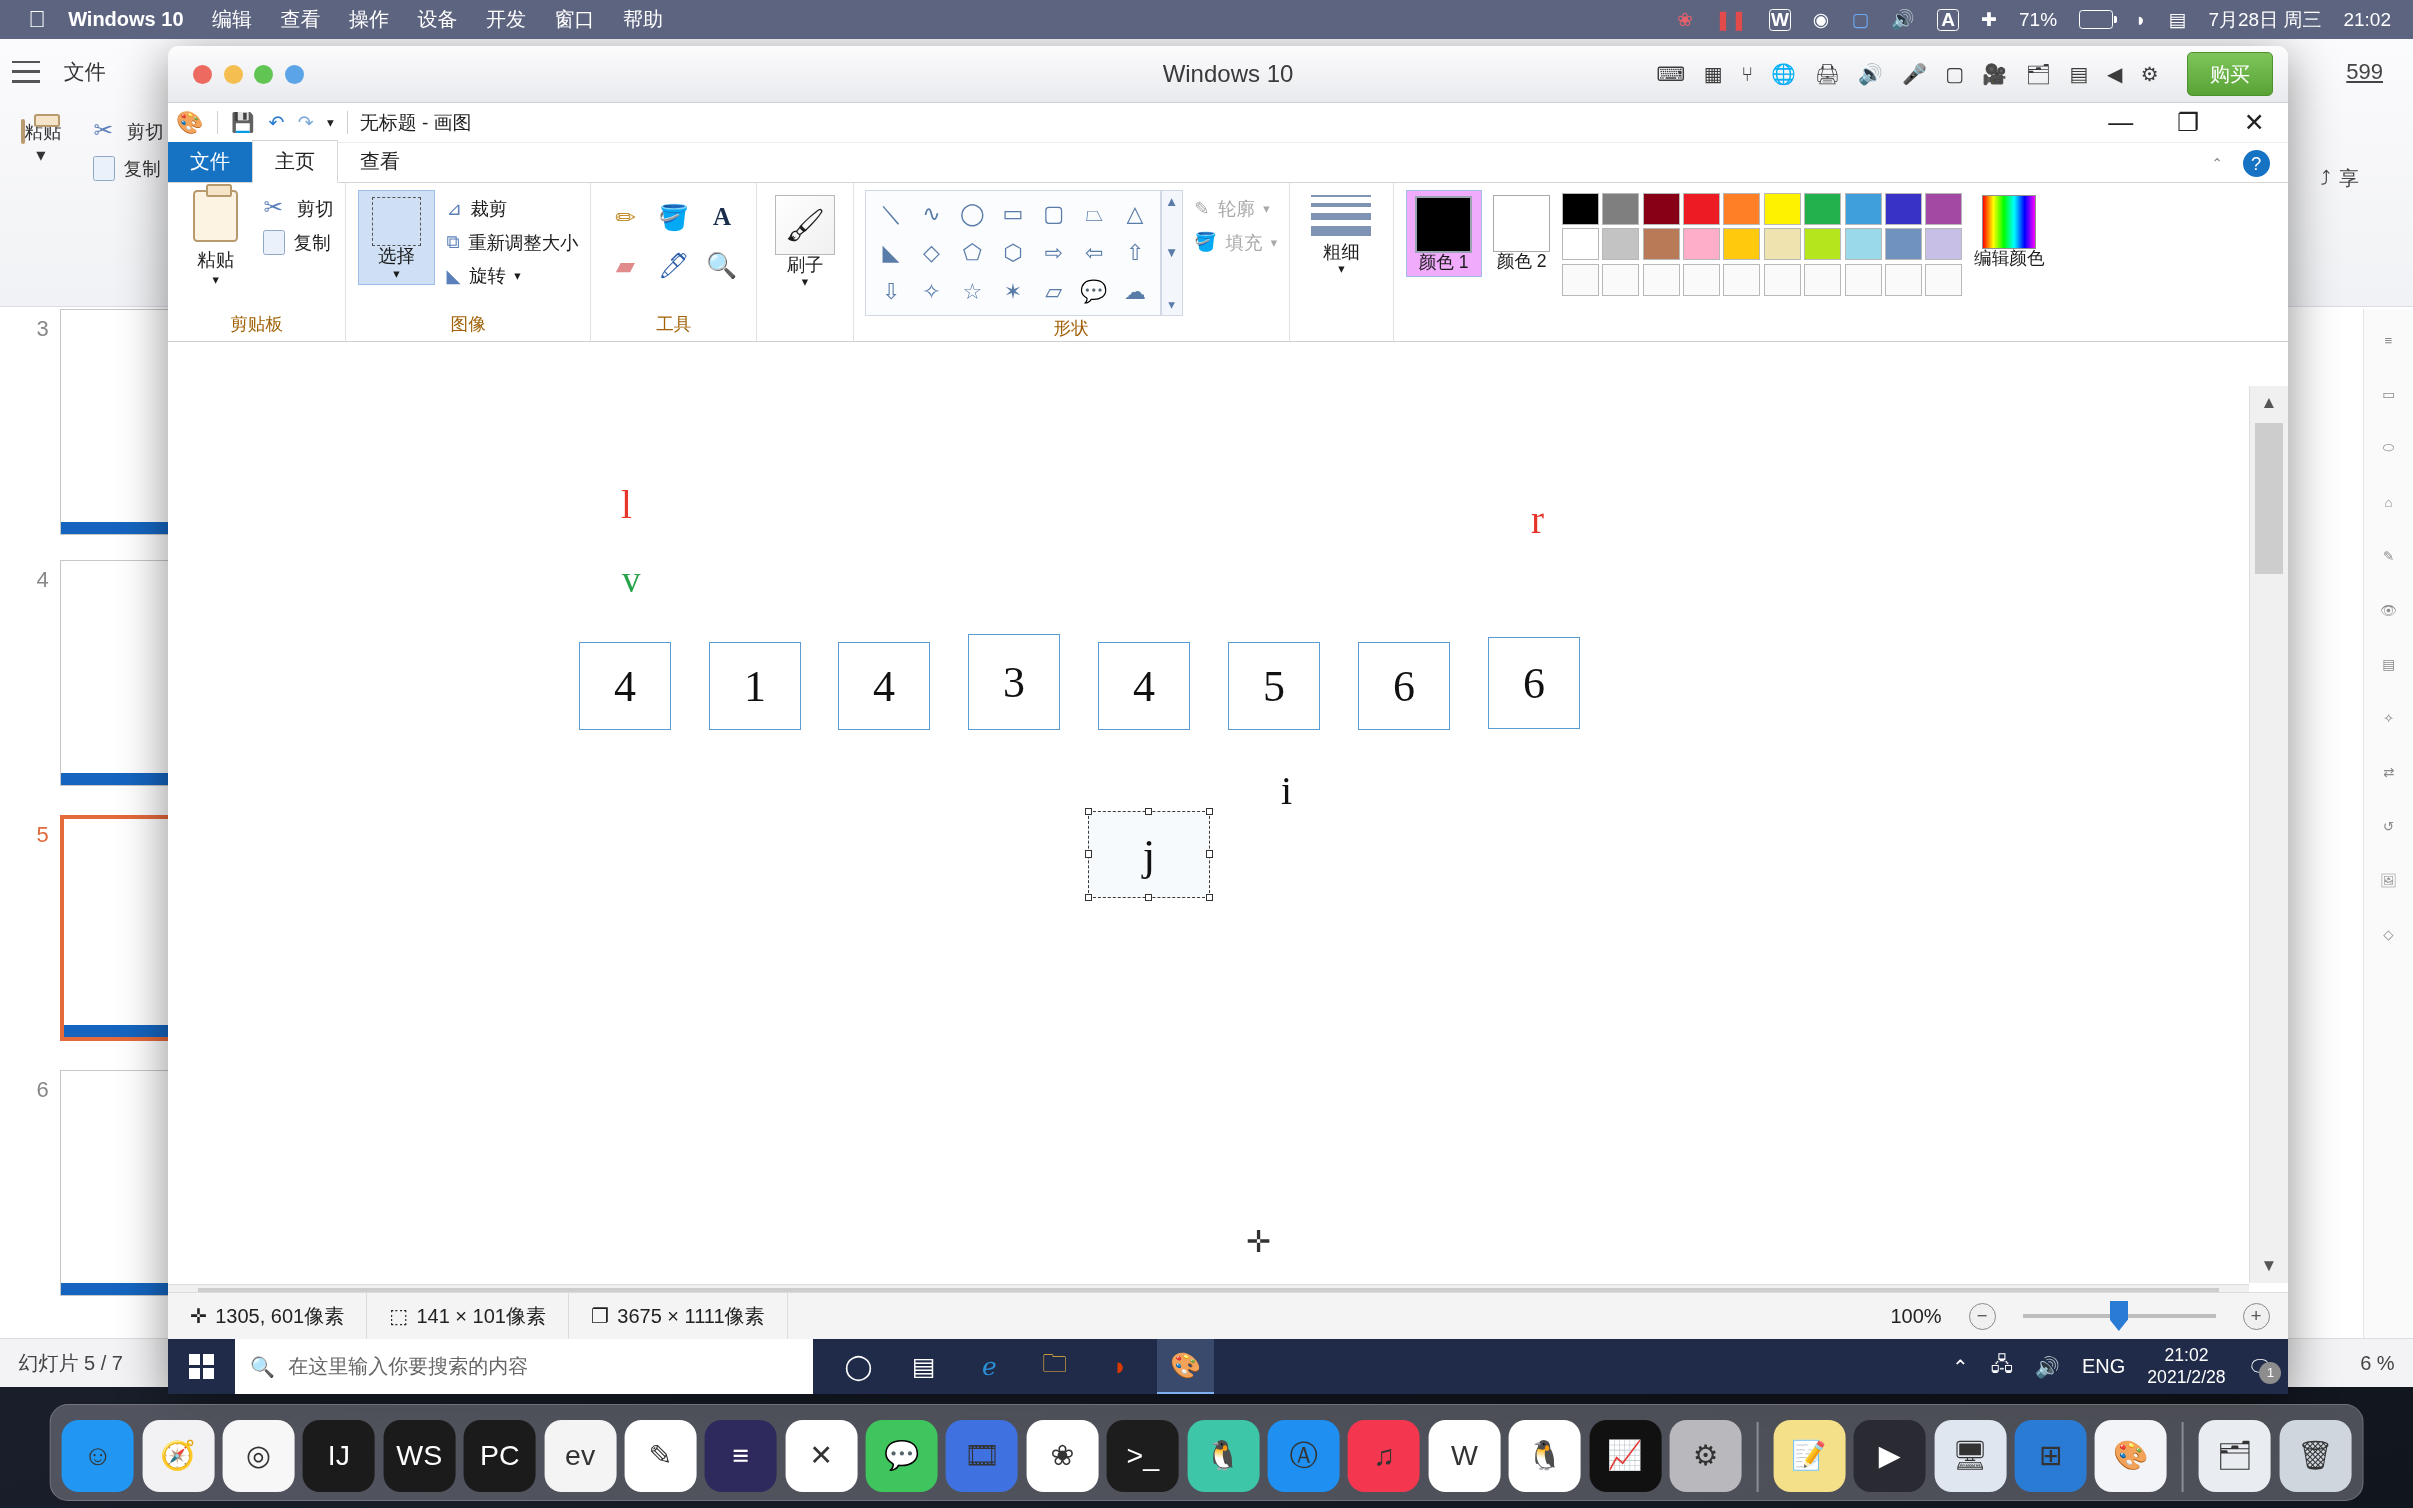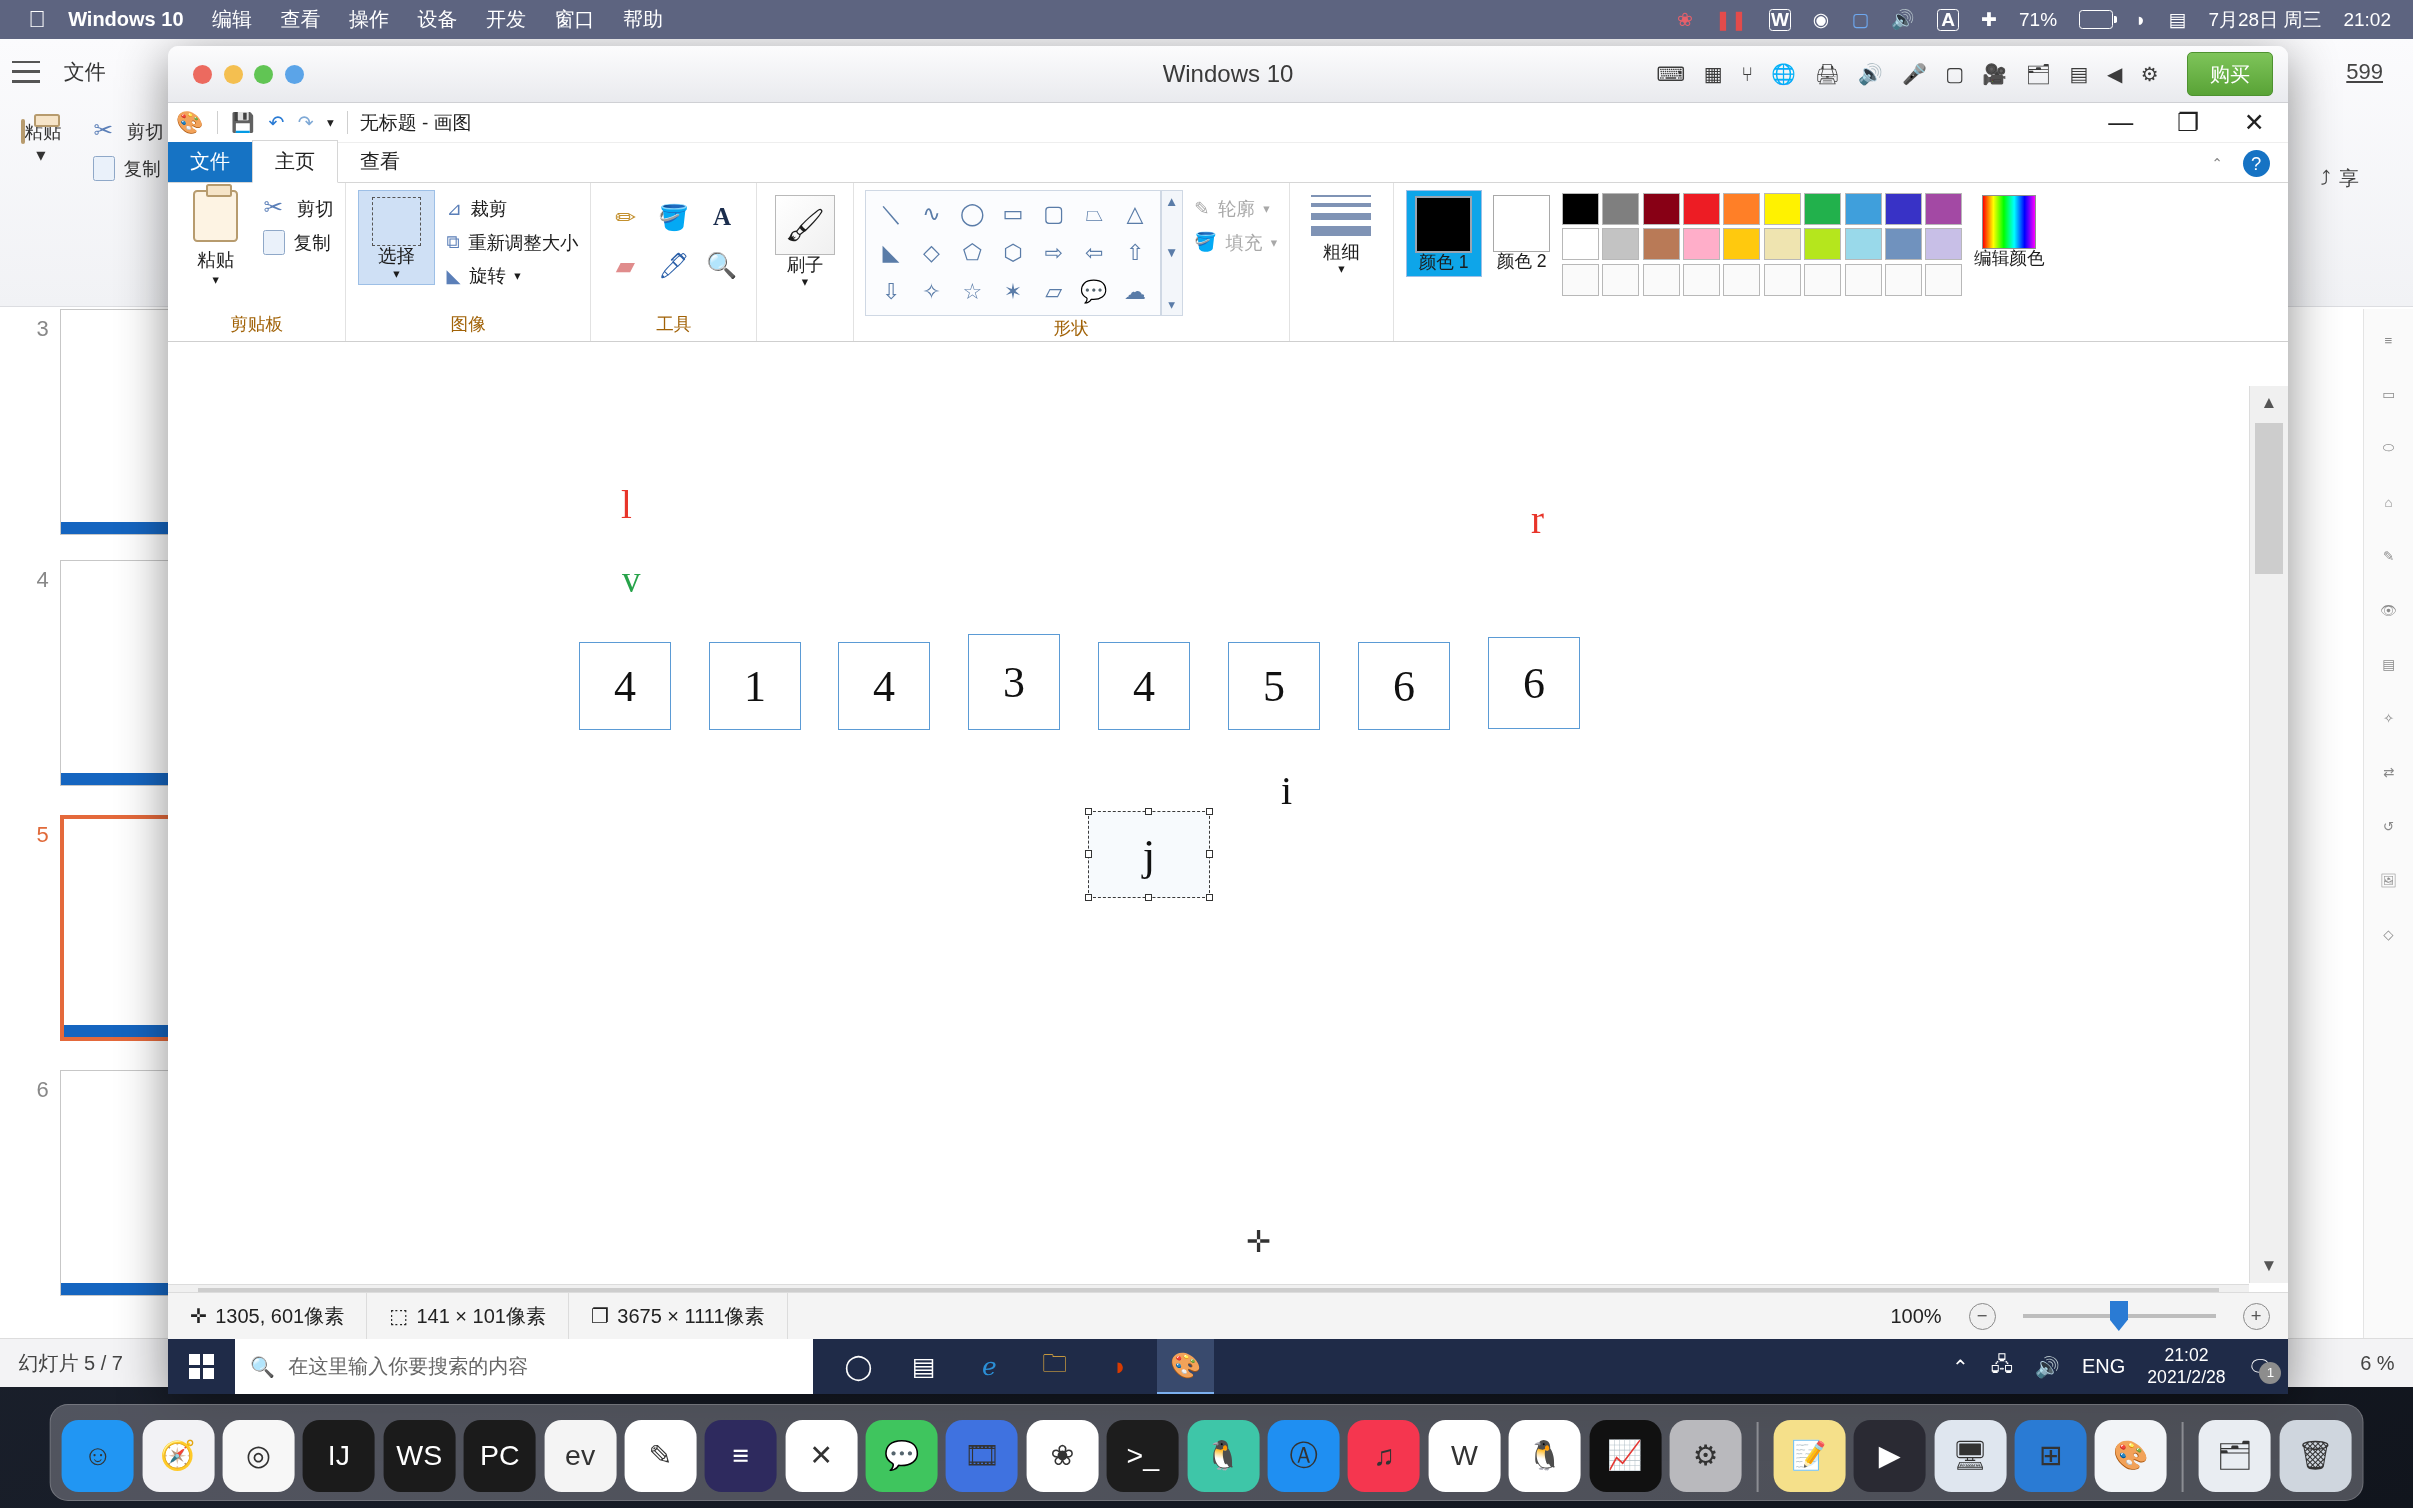--- a/index.html
+++ b/index.html
@@ -147,21 +147,21 @@
   .shapesbox { border:0.8px solid #cfd8e4; background:#fbfcfe; padding:5px; display:grid;
      grid-template-columns:repeat(7,39px); grid-auto-rows:37px; gap:1.7px;}
   .shapesbox span { display:flex;align-items:center;justify-content:center; color:#5a7ca8; font-size:22px;}
   .shapes-scroll { width:22px; display:flex; flex-direction:column; justify-content:space-between;
       border:0.8px solid #cfd8e4; background:#f3f6fa; font-size:13.4px; align-items:center; padding:3.4px 0; color:#5a7ca8;}
   .thickbox { display:flex;flex-direction:column; align-items:center; gap:0; padding-top:5px;}
   .thickbox i { display:block; background:#7f93b5; width:60px; margin-bottom:5.9px;}
   .colorbig { width:57px;height:57px;border:2.5px solid #9aa4b1; background:#000; }
   .colorbig.white { background:#fff; border:1.7px solid #a9a9a9; }
   .colwrap { display:flex;flex-direction:column;align-items:center;font-size:17.6px; }
-  .colwrap.active { background:#0ea5e9; border:0.8px solid #9dbfe6; padding:5px 8.4px; }
+  .colwrap.active { background:#f0abfc; border:0.8px solid #9dbfe6; padding:5px 8.4px; }
   .palette { display:grid; grid-template-columns:repeat(10,37px); grid-auto-rows:32px; gap:3.4px; padding-top:3.4px;}
   .palette i { display:block; border:0.8px solid #b8b8b8; }
   .editcolor { width:54px;height:54px;border:1.7px solid #8f8f8f;
      background:linear-gradient(90deg,#ff0000,#ffff00,#00ff00,#00ffff,#0000ff,#ff00ff);}
   
   #canvasarea { position:absolute; left:0; top:283px; right:0; bottom:85px; background:#fff; overflow:hidden;}
   #sheet { position:absolute; inset:0 39px 25px 0; background:#fff; }
   .numbox { position:absolute; border:1.7px solid #5b9bd5; background:#fff;
      display:flex; align-items:center; justify-content:center; font-size:44px; color:#111;
      font-family:"Liberation Serif", serif; }

